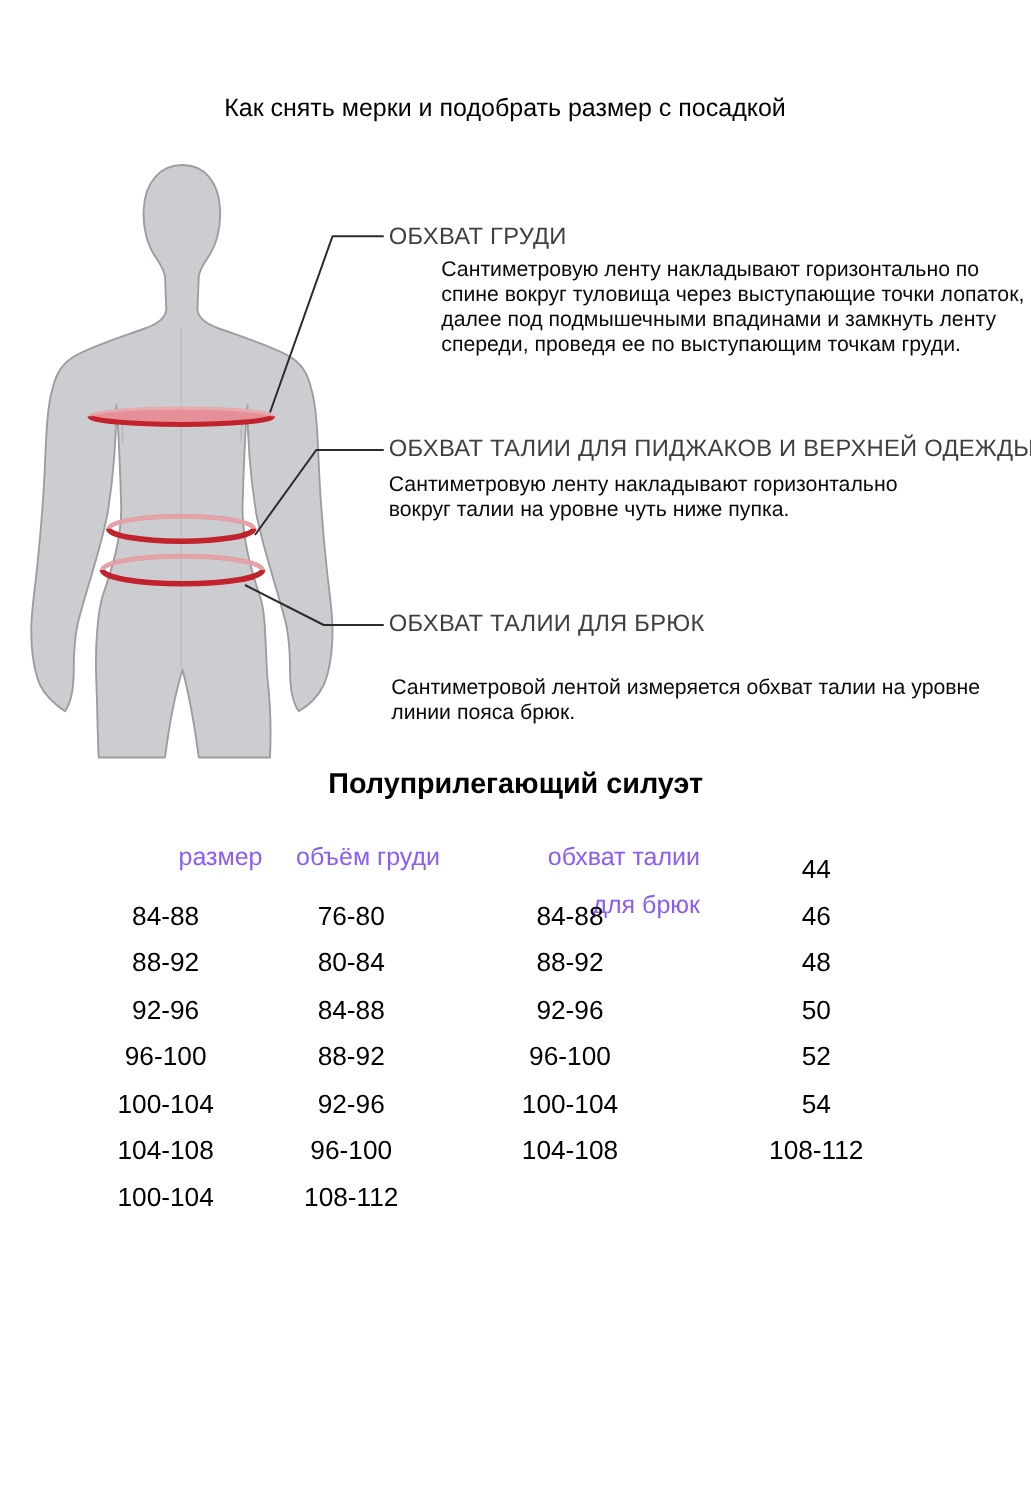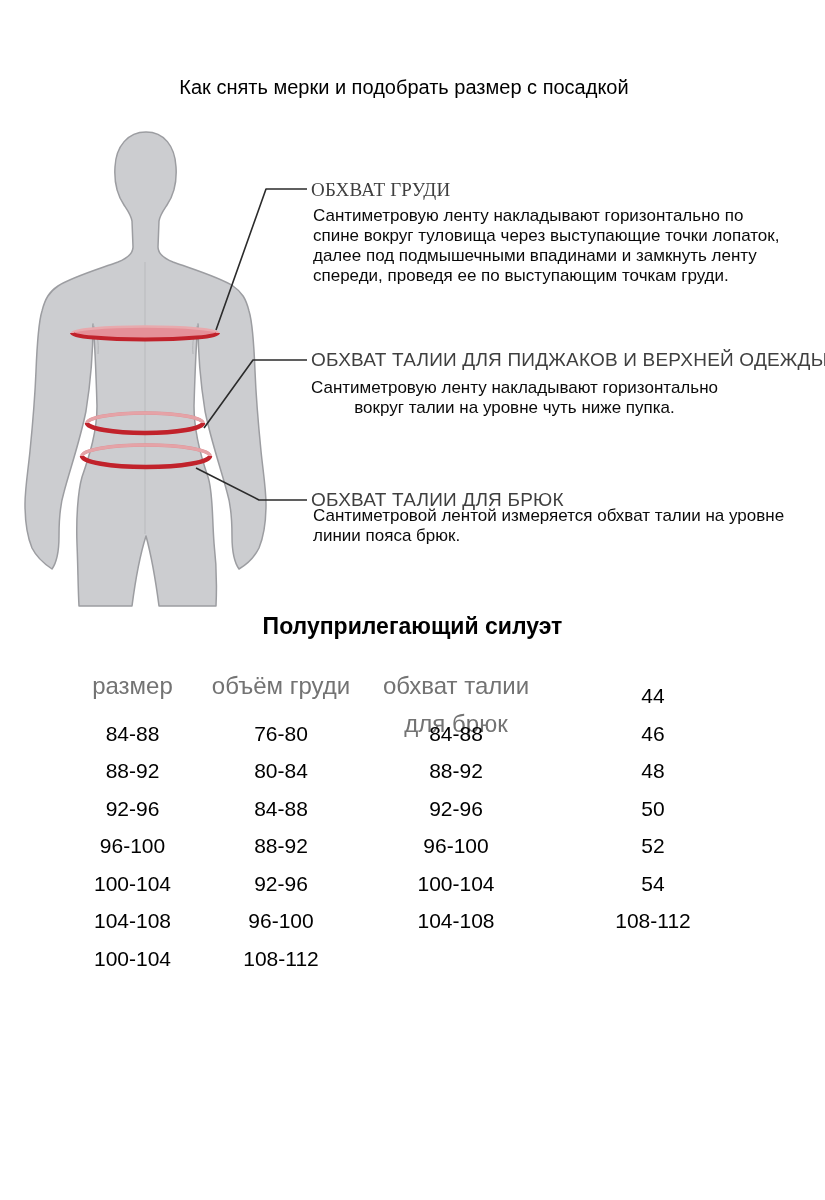--- a/index.html
+++ b/index.html
@@ -13,35 +13,35 @@
   }
   .figure-svg{position:absolute; left:0; top:0; width:825px; height:620px;}
   .sec-heading{
     position:absolute; left:311px; font-size:19px; line-height:23px;
     color:#3f3f3f; white-space:nowrap; letter-spacing:0.2px;
   }
   .sec-text{
     position:absolute; left:313px; font-size:17px; line-height:20px;
     color:#0a0a0a; white-space:pre-line;
   }
-  .h1{top:178px;font-family:Liberation Serif, serif;} .p1{top:206px;}
-  .h2{top:348px; left:311px;} .p2{top:378px; left:311px;text-align:center;}
-  .h3{top:488px;} .p3{top:506px;}
+  .h1{top:178px;} .p1{top:206px;margin-left:40px;}
+  .h2{top:348px; left:311px;} .p2{top:378px; left:311px;}
+  .h3{top:488px;} .p3{top:540px;}
   .table-title{
     position:absolute; top:613px; left:0; width:825px; text-align:center;
     font-size:23px; font-weight:700; color:#000;
   }
   .size-grid{
     position:absolute; left:55px; top:667px; width:691px;
     display:grid; grid-template-columns:155px 142px 208px 186px;
     grid-auto-rows:37.5px;
   }
   .size-grid .hdr{
-    height:76px; font-size:24px; line-height:38px; text-align:center;
-    white-space:pre-line; color:#737373;
+    height:76px; font-size:20px; line-height:38px; text-align:right;
+    white-space:pre-line; color:#8b5cf6;
   }
   .size-grid .cell{
     font-size:21px; text-align:center; color:#000;
     display:flex; align-items:center; justify-content:center;margin-top:21px;
   }
 </style>
 </head>
 <body>
 
 <div class="page">

